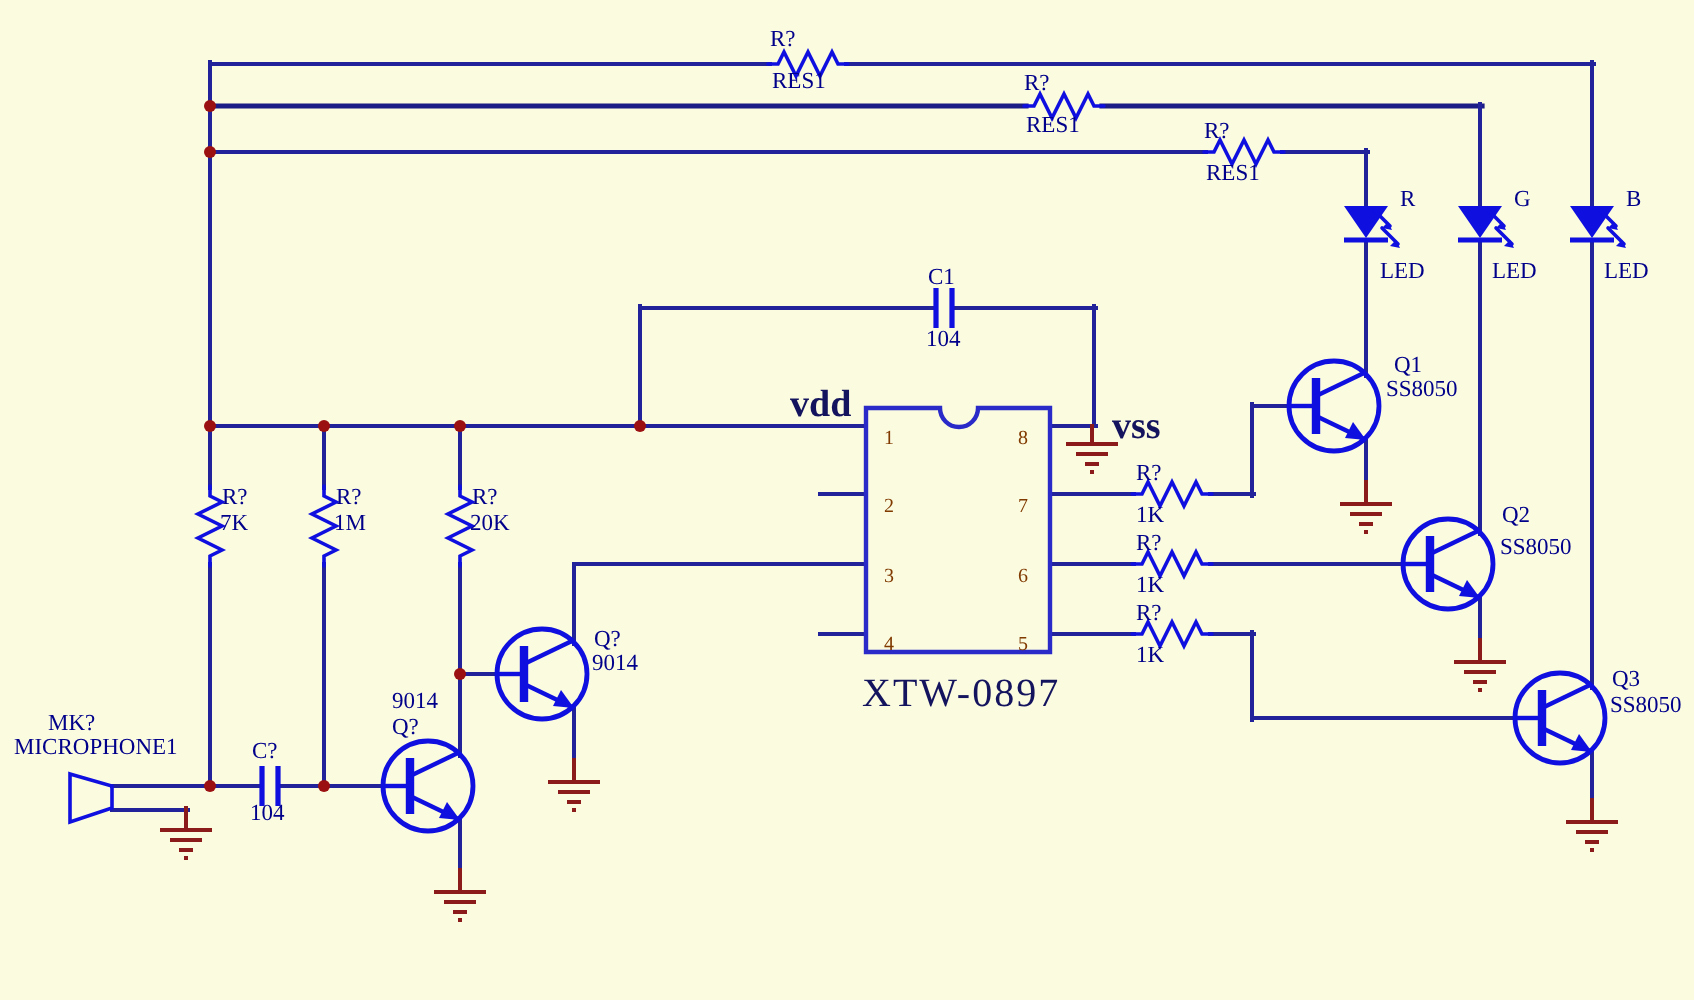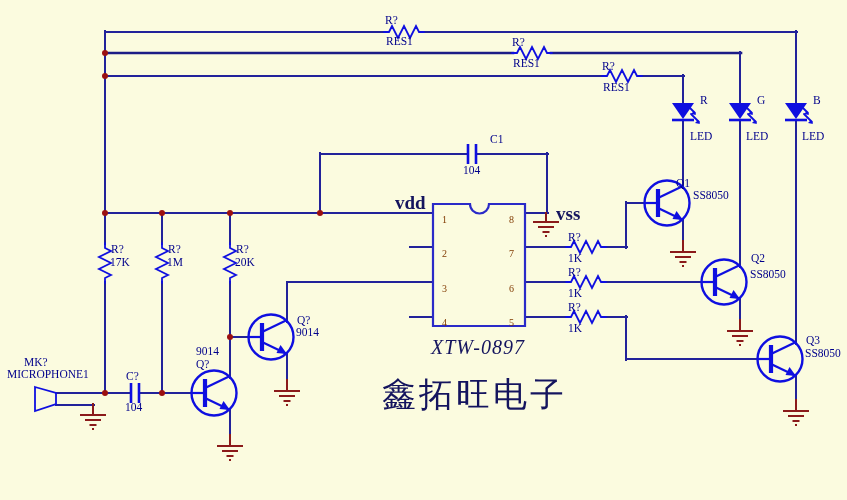--- a/index.html
+++ b/index.html
@@ -18,21 +18,21 @@
   .plate{stroke:#0F0FE0;stroke-width:2.6;fill:none;}
   .tr-circle{stroke:#0F0FE0;stroke-width:2.4;fill:none;}
   .tr-bar{stroke:#0F0FE0;stroke-width:4.2;fill:none;}
   .tr-lead{stroke:#0F0FE0;stroke-width:2.2;fill:none;}
   .icbody{stroke:#2A2AC8;stroke-width:2.2;fill:none;}
   .gnd{stroke:#8B1A1A;stroke-width:2;fill:none;}
   .dot{fill:#9B1010;stroke:none;}
   .lbl{position:absolute;font-size:11.5px;line-height:1.05;color:#00008B;white-space:nowrap;}
   .pin{position:absolute;font-size:10px;line-height:1;color:#803A00;white-space:nowrap;}
   .power{position:absolute;font-size:19px;font-weight:bold;line-height:1;color:#14145E;white-space:nowrap;}
-  .icname{position:absolute;font-size:20px;line-height:1;color:#14145E;letter-spacing:1px;white-space:nowrap;font-style:italic;}
+  .icname{position:absolute;font-size:20px;line-height:1;color:#14145E;letter-spacing:1px;white-space:nowrap;}
   .brand{position:absolute;font-size:34px;line-height:1;color:#14145E;letter-spacing:3px;white-space:nowrap;}
 </style>
 </head>
 <body>
 
 <div id="canvas">
 
   <svg id="schem" width="847" height="500" viewBox="0 0 847 500">
 
     <g>
@@ -302,64 +302,63 @@
   <div class="lbl" style="left:602px;top:60px">R?</div>
   <div class="lbl" style="left:603px;top:81px">RES1</div>
 
   <div class="lbl" style="left:700px;top:94px">R</div>
   <div class="lbl" style="left:690px;top:130px">LED</div>
   <div class="lbl" style="left:757px;top:94px">G</div>
   <div class="lbl" style="left:746px;top:130px">LED</div>
   <div class="lbl" style="left:813px;top:94px">B</div>
   <div class="lbl" style="left:802px;top:130px">LED</div>
 
-  <div class="lbl" style="left:676px;top:177px">Q1</div>
+  <div class="lbl" style="left:697px;top:177px">Q1</div>
   <div class="lbl" style="left:693px;top:189px">SS8050</div>
   <div class="lbl" style="left:751px;top:252px">Q2</div>
   <div class="lbl" style="left:750px;top:268px">SS8050</div>
   <div class="lbl" style="left:806px;top:334px">Q3</div>
   <div class="lbl" style="left:805px;top:347px">SS8050</div>
 
   <div class="lbl" style="left:568px;top:231px">R?</div>
   <div class="lbl" style="left:568px;top:252px">1K</div>
   <div class="lbl" style="left:568px;top:266px">R?</div>
   <div class="lbl" style="left:568px;top:287px">1K</div>
   <div class="lbl" style="left:568px;top:301px">R?</div>
   <div class="lbl" style="left:568px;top:322px">1K</div>
 
   <div class="power" style="left:395px;top:193px">vdd</div>
   <div class="power" style="left:556px;top:204px">vss</div>
 
-  <div class="lbl" style="left:490px;top:133px">C1</div>
+  <div class="lbl" style="left:464px;top:133px">C1</div>
   <div class="lbl" style="left:463px;top:164px">104</div>
 
   <div class="icname" style="left:431px;top:337px">XTW-0897</div>
 
   <div class="pin" style="left:442px;top:215px">1</div>
   <div class="pin" style="left:442px;top:249px">2</div>
   <div class="pin" style="left:442px;top:284px">3</div>
   <div class="pin" style="left:442px;top:318px">4</div>
   <div class="pin" style="left:509px;top:215px">8</div>
   <div class="pin" style="left:509px;top:249px">7</div>
   <div class="pin" style="left:509px;top:284px">6</div>
   <div class="pin" style="left:509px;top:318px">5</div>
 
   <div class="lbl" style="left:111px;top:243px">R?</div>
-  <div class="lbl" style="left:110px;top:256px">17K</div>
+  <div class="lbl" style="left:110px;top:256px">7K</div>
   <div class="lbl" style="left:168px;top:243px">R?</div>
   <div class="lbl" style="left:167px;top:256px">1M</div>
   <div class="lbl" style="left:236px;top:243px">R?</div>
   <div class="lbl" style="left:235px;top:256px">20K</div>
 
   <div class="lbl" style="left:297px;top:314px">Q?</div>
   <div class="lbl" style="left:296px;top:326px">9014</div>
   <div class="lbl" style="left:196px;top:345px">9014</div>
   <div class="lbl" style="left:196px;top:358px">Q?</div>
 
   <div class="lbl" style="left:24px;top:356px">MK?</div>
   <div class="lbl" style="left:7px;top:368px">MICROPHONE1</div>
 
   <div class="lbl" style="left:126px;top:370px">C?</div>
   <div class="lbl" style="left:125px;top:401px">104</div>
 
-  <div class="brand" style="left:382px;top:378px">鑫拓旺电子</div>
 
 </div>
 
 </body></html>

